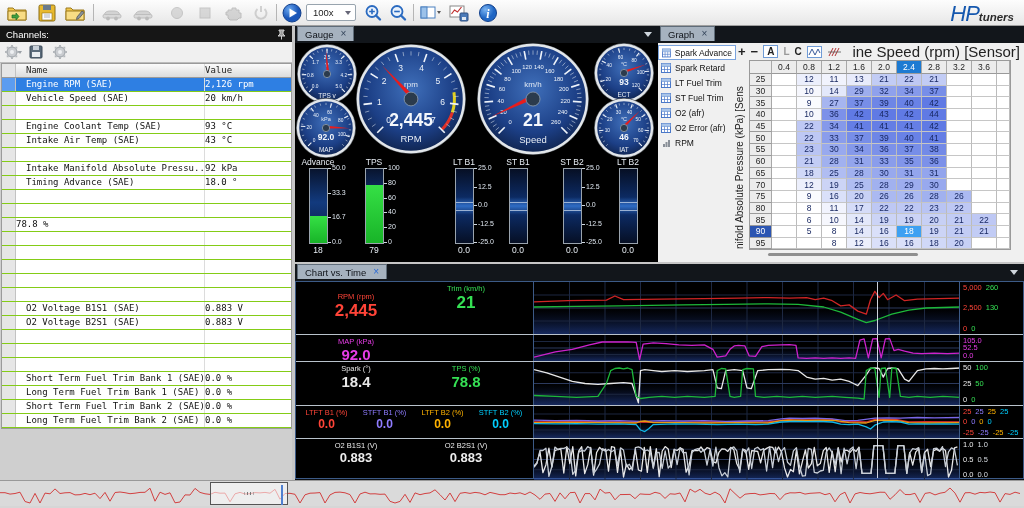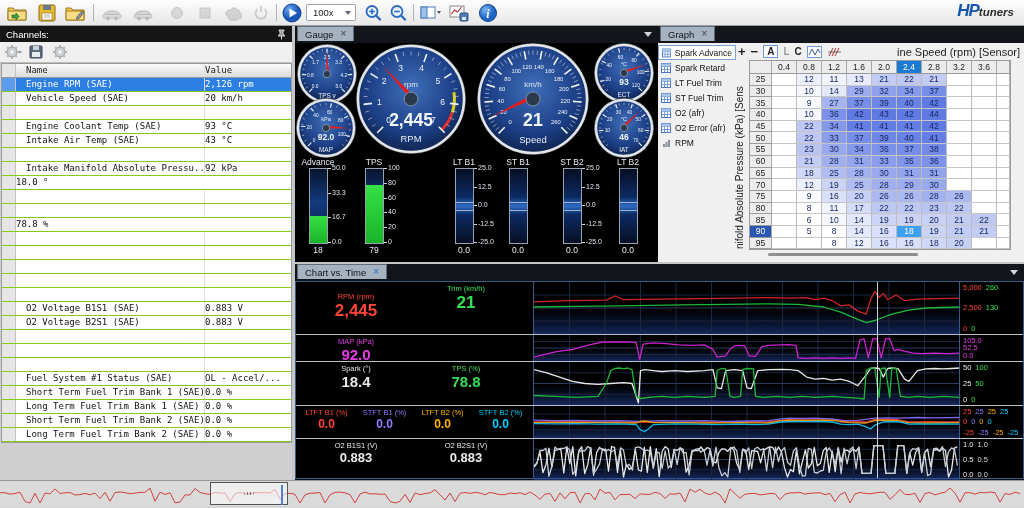--- a/index.html
+++ b/index.html
@@ -8,21 +8,21 @@
   #root{position:relative;width:1024px;height:508px;background:#c6c6c6;overflow:hidden;}
 
   
   #toolbar{left:0;top:0;width:1024px;height:26px;background:linear-gradient(#fdfdfd,#e7e7e7);border-bottom:1px solid #9f9f9f;box-sizing:border-box;}
   .tbicon{position:absolute;top:2px;width:22px;height:22px;}
   .tbicon.dis{opacity:.45;filter:grayscale(1);}
   .tbsep{position:absolute;top:4px;width:1px;height:17px;background:#b5b5b5;}
   .tbsel{position:absolute;top:4px;height:17px;width:50px;background:#fff;border:1px solid #98a4ae;border-radius:2px;font-size:9.5px;color:#222;display:flex;align-items:center;padding-left:6px;box-sizing:border-box;}
   .tbsel .car{margin-left:auto;margin-right:4px;width:0;height:0;border-left:3.5px solid transparent;border-right:3.5px solid transparent;border-top:4px solid #667;}
   #logo{position:absolute;right:10px;top:1px;font-style:italic;white-space:nowrap;}
-  #logo .hp{font-weight:bold;font-size:17px;color:#1457ae;letter-spacing:-1px;}
+  #logo .hp{font-weight:normal;font-size:22px;color:#1457ae;letter-spacing:-1px;}
   #logo .tun{font-weight:bold;font-size:11.5px;color:#2b2b2b;}
 
   
   #channels{left:0;top:26px;width:292px;height:480px;background:#cfcfcf;}
   #chanTitle{height:16px;background:#161616;color:#fff;font-size:9.5px;display:flex;align-items:center;padding:0 6px;}
   #chanTitle .pin{margin-left:auto;}
   #chanToolbar{height:20px;background:#f0f0f0;border-bottom:1px solid #bcbcbc;display:flex;align-items:center;gap:6px;padding-left:4px;}
   #chanTable{position:absolute;left:1px;top:37px;width:289px;background:#fff;border:1px solid #9a9a9a;}
   .chHead{display:flex;height:13px;background:linear-gradient(#fbfbfb,#dcdcdc);border-bottom:1px solid #9a9a9a;font-family:"DejaVu Sans Mono",monospace;font-size:9px;color:#222;}
   .chRow{display:flex;height:13px;border-bottom:1px solid #84cc16;background:#fff;font-family:"DejaVu Sans Mono",monospace;font-size:9px;color:#111;}
@@ -56,21 +56,21 @@
   
   #graphPanel{left:658px;top:26px;width:366px;height:236px;background:#0e1114;}
   #graphContent{position:absolute;left:0;top:17px;width:366px;height:219px;background:#f0f0f0;}
   #graphList{position:absolute;left:0;top:2px;width:78px;}
   .gItem{display:flex;align-items:center;gap:4px;height:15px;padding:0 3px;font-size:8.5px;color:#111;white-space:nowrap;}
   .gItem.sel{background:#fff;border:1px solid #7aa3dd;box-sizing:border-box;}
   #graphToolbar{position:absolute;left:80px;top:1px;right:4px;height:15px;display:flex;align-items:center;gap:5px;font-size:12px;color:#222;}
   .gtBtn{font-weight:bold;font-size:13px;line-height:13px;}
   .gtA{border:1px solid #6f9bd6;background:#fff;font-size:10px;font-weight:bold;padding:0 3px;line-height:11px;}
   .gtL{color:#999;font-size:10px;font-weight:bold;} .gtC{font-size:10px;font-weight:bold;}
-  #graphXTitle{margin-left:auto;font-size:11px;color:#222;white-space:nowrap;overflow:hidden;text-align:right;max-width:195px;}
+  #graphXTitle{margin-left:auto;font-size:15px;color:#222;white-space:nowrap;overflow:hidden;text-align:right;max-width:195px;}
   #graphYTitle{position:absolute;left:76px;top:18px;width:14px;height:188px;overflow:hidden;}
   #graphYTitle .rot{writing-mode:vertical-rl;transform:rotate(180deg);font-size:10px;color:#222;white-space:nowrap;height:188px;}
   #vtab{position:absolute;left:91px;top:17px;display:grid;grid-template-columns:22px repeat(9,25px) 13px;grid-template-rows:13px repeat(15,11.7px);background:#fff;border:1px solid #9a9a9a;font-size:8.5px;}
   .gc{border-right:1px solid #bcbcbc;border-bottom:1px solid #c6c6c6;display:flex;align-items:center;justify-content:center;color:#15255f;}
   .gh{background:#ececec;color:#222;border-right:1px solid #a8a8a8;border-bottom:1px solid #9a9a9a;}
   #gScroll{position:absolute;left:110px;top:210px;width:150px;height:3px;background:#8f8f8f;border-radius:2px;}
 
   
   #chartPanel{left:295px;top:264px;width:729px;height:216px;background:#0a0d12;}
   #chartContent{position:absolute;left:0;top:17px;width:729px;height:198px;background:#000;border:1px solid #3c5a86;box-sizing:border-box;}
@@ -269,20 +269,21 @@
           <div class="chName"></div>
           <div class="chVal"></div>
         </div>
         <div class="chRow">
           <div class="chGut"></div>
           <div class="chName">Intake Manifold Absolute Pressu...</div>
           <div class="chVal">92 kPa</div>
         </div>
         <div class="chRow">
           <div class="chGut"></div>
+          <div class="chName">Timing Advance (SAE)</div>
           <div class="chVal">18.0 °</div>
         </div>
         <div class="chRow">
           <div class="chGut"></div>
           <div class="chName"></div>
           <div class="chVal"></div>
         </div>
         <div class="chRow">
           <div class="chGut"></div>
           <div class="chName"></div>
@@ -334,25 +335,20 @@
         </div>
         <div class="chRow">
           <div class="chGut"></div>
           <div class="chName"></div>
           <div class="chVal"></div>
         </div>
         <div class="chRow">
           <div class="chGut"></div>
           <div class="chName"></div>
           <div class="chVal"></div>
-        </div>
-        <div class="chRow">
-          <div class="chGut"></div>
-          <div class="chName">Fuel System #1 Status (SAE)</div>
-          <div class="chVal">OL - Accel/...</div>
         </div>
         <div class="chRow">
           <div class="chGut"></div>
           <div class="chName">Short Term Fuel Trim Bank 1 (SAE)</div>
           <div class="chVal">0.0 %</div>
         </div>
         <div class="chRow">
           <div class="chGut"></div>
           <div class="chName">Long Term Fuel Trim Bank 1 (SAE)</div>
           <div class="chVal">0.0 %</div>

